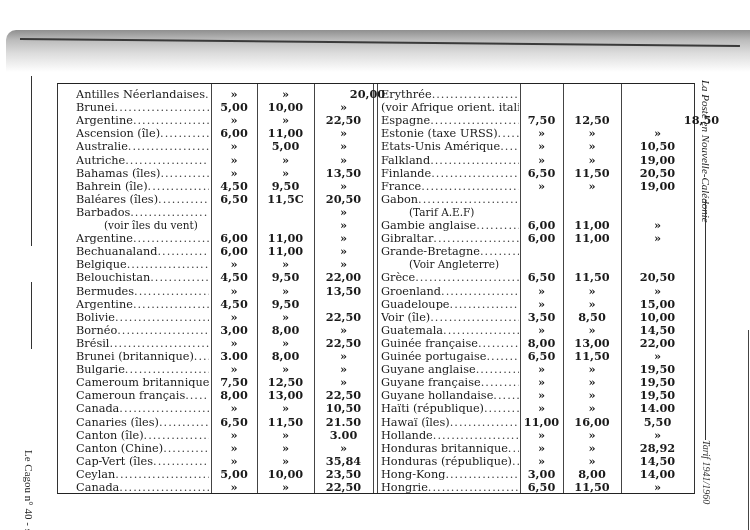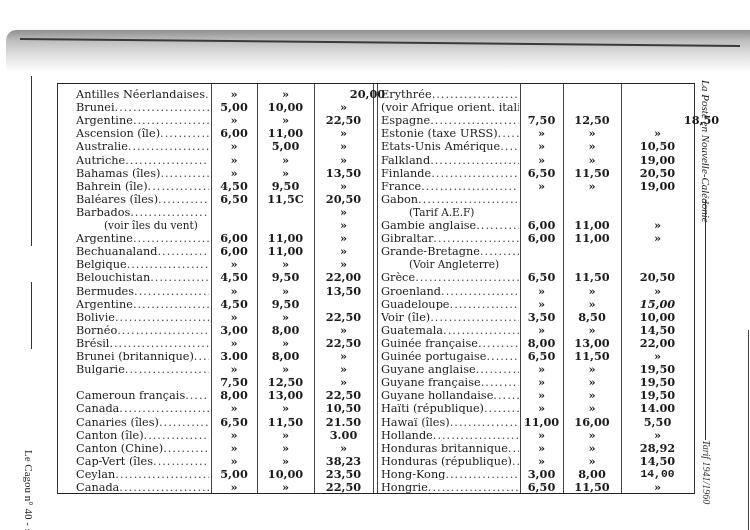--- a/index.html
+++ b/index.html
@@ -211,20 +211,21 @@
         <div class="v" style="left: 199px; width: 57px;">8,00</div>
         <div class="v" style="left: 256px; width: 59px;">»</div>
       </div>
       <div class="row" style="top: 275.1px; width: 316px;">
         <div class="nm" style="left: 18px; width: 133px;"><span>Bulgarie</span><span class="dots">.............................................</span></div>
         <div class="v" style="left: 153px; width: 46px;">»</div>
         <div class="v" style="left: 199px; width: 57px;">»</div>
         <div class="v" style="left: 256px; width: 59px;">»</div>
       </div>
       <div class="row" style="top: 288.2px; width: 316px;">
+        <div class="nm" style="left: 18px; width: 133px;"><span>Cameroum britannique</span></div>
         <div class="v" style="left: 153px; width: 46px;">7,50</div>
         <div class="v" style="left: 199px; width: 57px;">12,50</div>
         <div class="v" style="left: 256px; width: 59px;">»</div>
       </div>
       <div class="row" style="top: 301.3px; width: 316px;">
         <div class="nm" style="left: 18px; width: 133px;"><span>Cameroun français</span><span class="dots">.............................................</span></div>
         <div class="v" style="left: 153px; width: 46px;">8,00</div>
         <div class="v" style="left: 199px; width: 57px;">13,00</div>
         <div class="v" style="left: 256px; width: 59px;">22,50</div>
       </div>
@@ -249,21 +250,21 @@
       <div class="row" style="top: 353.7px; width: 316px;">
         <div class="nm" style="left: 18px; width: 133px;"><span>Canton (Chine)</span><span class="dots">.............................................</span></div>
         <div class="v" style="left: 153px; width: 46px;">»</div>
         <div class="v" style="left: 199px; width: 57px;">»</div>
         <div class="v" style="left: 256px; width: 59px;">»</div>
       </div>
       <div class="row" style="top: 366.8px; width: 316px;">
         <div class="nm" style="left: 18px; width: 133px;"><span>Cap-Vert (îles</span><span class="dots">.............................................</span></div>
         <div class="v" style="left: 153px; width: 46px;">»</div>
         <div class="v" style="left: 199px; width: 57px;">»</div>
-        <div class="v" style="left: 256px; width: 59px;">38,23</div>
+        <div class="v" style="left: 256px; width: 59px;">35,84</div>
       </div>
       <div class="row" style="top: 379.9px; width: 316px;">
         <div class="nm" style="left: 18px; width: 133px;"><span>Ceylan</span><span class="dots">.............................................</span></div>
         <div class="v" style="left: 153px; width: 46px;">5,00</div>
         <div class="v" style="left: 199px; width: 57px;">10,00</div>
         <div class="v" style="left: 256px; width: 59px;">23,50</div>
       </div>
       <div class="row" style="top: 393px; width: 316px;">
         <div class="nm" style="left: 18px; width: 133px;"><span>Canada</span><span class="dots">.............................................</span></div>
         <div class="v" style="left: 153px; width: 46px;">»</div>
@@ -365,21 +366,21 @@
       <div class="row" style="top: 196.5px; width: 315px;">
         <div class="nm" style="left: 2px; width: 138px;"><span>Groenland</span><span class="dots">.............................................</span></div>
         <div class="v" style="left: 141px; width: 43px;">»</div>
         <div class="v" style="left: 184px; width: 58px;">»</div>
         <div class="v" style="left: 242px; width: 73px;">»</div>
       </div>
       <div class="row" style="top: 209.6px; width: 315px;">
         <div class="nm" style="left: 2px; width: 138px;"><span>Guadeloupe</span><span class="dots">.............................................</span></div>
         <div class="v" style="left: 141px; width: 43px;">»</div>
         <div class="v" style="left: 184px; width: 58px;">»</div>
-        <div class="v" style="left: 242px; width: 73px; font-style: italic;">15,00</div>
+        <div class="v" style="left: 242px; width: 73px;">15,00</div>
       </div>
       <div class="row" style="top: 222.7px; width: 315px;">
         <div class="nm" style="left: 2px; width: 138px;"><span>Voir (île)</span><span class="dots">.............................................</span></div>
         <div class="v" style="left: 141px; width: 43px;">3,50</div>
         <div class="v" style="left: 184px; width: 58px;">8,50</div>
         <div class="v" style="left: 242px; width: 73px;">10,00</div>
       </div>
       <div class="row" style="top: 235.8px; width: 315px;">
         <div class="nm" style="left: 2px; width: 138px;"><span>Guatemala</span><span class="dots">.............................................</span></div>
         <div class="v" style="left: 141px; width: 43px;">»</div>
@@ -443,21 +444,21 @@
       <div class="row" style="top: 366.8px; width: 315px;">
         <div class="nm" style="left: 2px; width: 138px;"><span>Honduras (république)</span><span class="dots">.............................................</span></div>
         <div class="v" style="left: 141px; width: 43px;">»</div>
         <div class="v" style="left: 184px; width: 58px;">»</div>
         <div class="v" style="left: 242px; width: 73px;">14,50</div>
       </div>
       <div class="row" style="top: 379.9px; width: 315px;">
         <div class="nm" style="left: 2px; width: 138px;"><span>Hong-Kong</span><span class="dots">.............................................</span></div>
         <div class="v" style="left: 141px; width: 43px;">3,00</div>
         <div class="v" style="left: 184px; width: 58px;">8,00</div>
-        <div class="v" style="left: 242px; width: 73px; font-family: Liberation Mono, monospace;">14,00</div>
+        <div class="v" style="left: 242px; width: 73px;">14,00</div>
       </div>
       <div class="row" style="top: 393px; width: 315px;">
         <div class="nm" style="left: 2px; width: 138px;"><span>Hongrie</span><span class="dots">.............................................</span></div>
         <div class="v" style="left: 141px; width: 43px;">6,50</div>
         <div class="v" style="left: 184px; width: 58px;">11,50</div>
         <div class="v" style="left: 242px; width: 73px;">»</div>
       </div>
     </div>
 </div>
 

